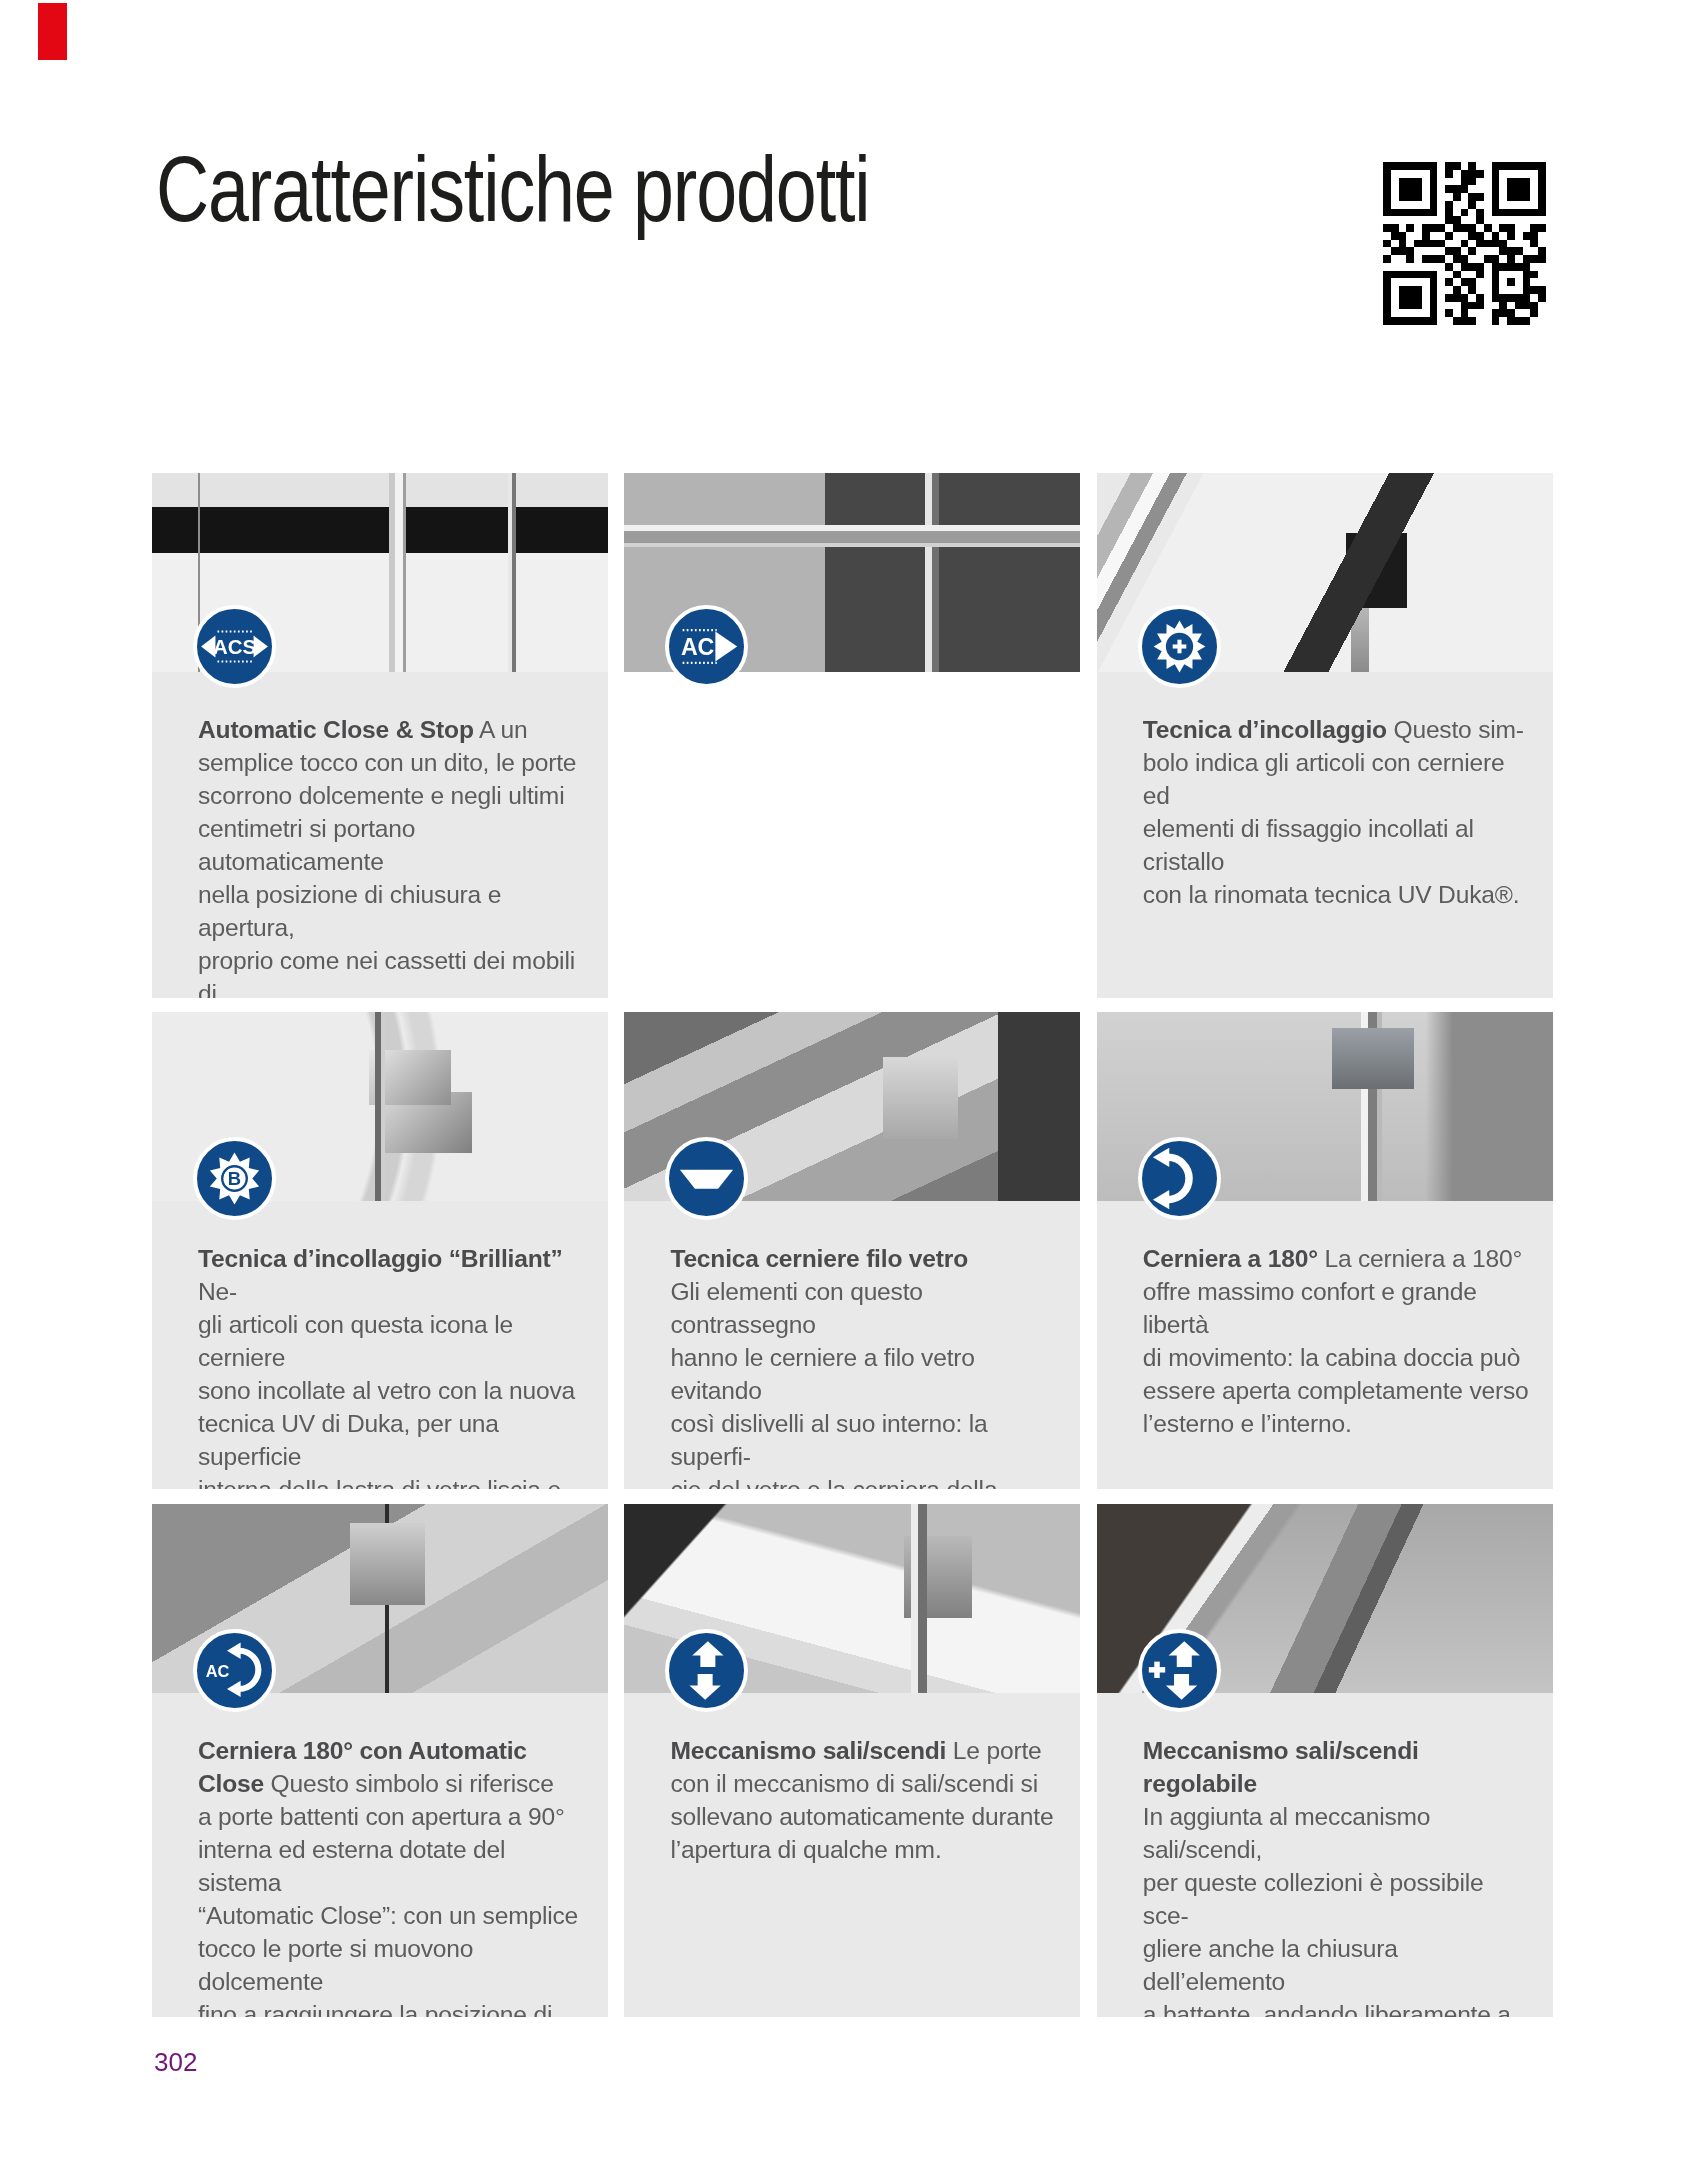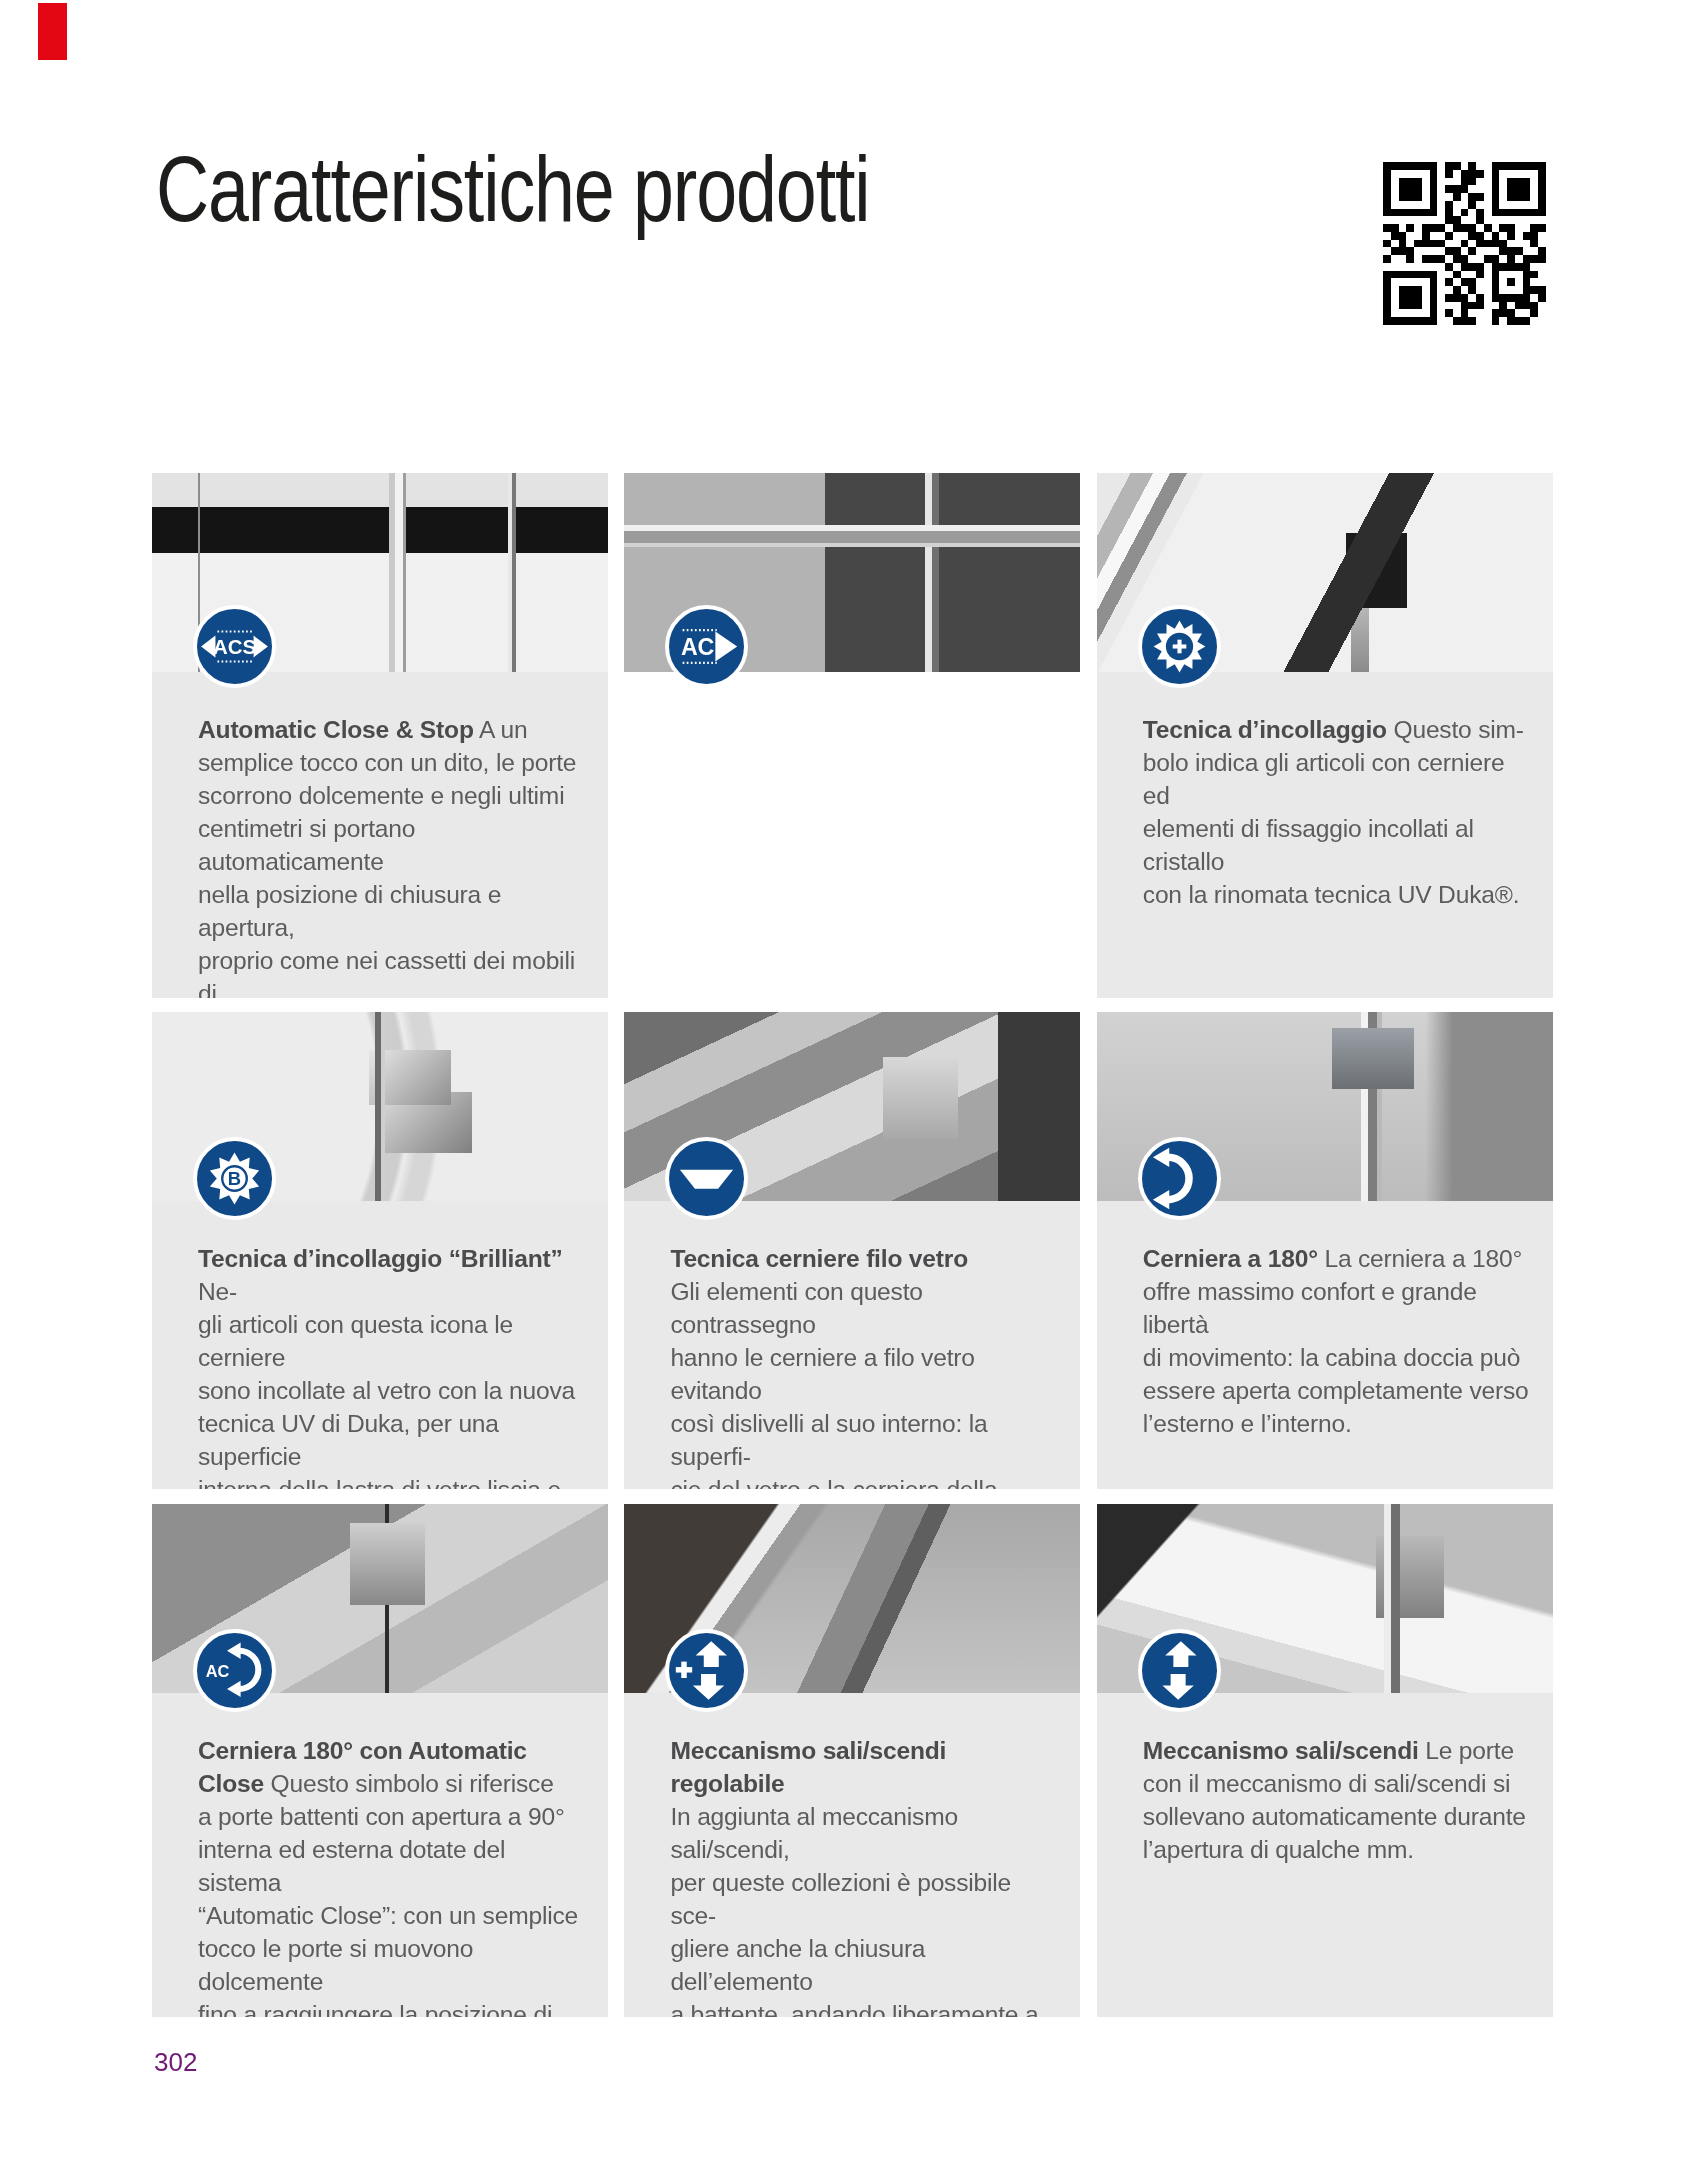--- a/index.html
+++ b/index.html
@@ -655,53 +655,53 @@
 a porte battenti con apertura a 90°
 interna ed esterna dotate del sistema
 “Automatic Close”: con un semplice
 tocco le porte si muovono dolcemente
 fino a raggiungere la posizione di
 chiusura.</span></p>
       </div>
     </div>
 
     <div class="card row3">
+      <div class="photo p8"></div>
+      <div class="badge">
+        <svg viewBox="0 0 110 110">
+          <polygon fill="#fff" points="57,12 80,33 68,33 68,50 46,50 46,33 34,33"></polygon>
+          <polygon fill="#fff" points="53,98 30,77 42,77 42,60 64,60 64,77 76,77"></polygon>
+        </svg>
+      </div>
+      <div class="textpanel">
+        <p><strong>Meccanismo sali/scendi</strong><span class="bodytext"> Le porte
+con il meccanismo di sali/scendi si
+sollevano automaticamente durante
+l’apertura di qualche mm.</span></p>
+      </div>
+    </div>
+
+    <div class="card row3">
       <div class="photo p9"></div>
       <div class="badge">
         <svg viewBox="0 0 110 110">
           <rect x="10" y="50" width="24" height="8" fill="#fff"></rect>
           <rect x="18" y="42" width="8" height="24" fill="#fff"></rect>
           <polygon fill="#fff" points="62,12 85,33 73,33 73,50 51,50 51,33 39,33"></polygon>
           <polygon fill="#fff" points="58,98 35,77 47,77 47,60 69,60 69,77 81,77"></polygon>
         </svg>
       </div>
       <div class="textpanel">
         <p><strong>Meccanismo sali/scendi regolabile</strong><span class="bodytext">
 In aggiunta al meccanismo sali/scendi,
 per queste collezioni è possibile sce-
 gliere anche la chiusura dell’elemento
 a battente, andando liberamente a
 determinarne il punto di attivazione.</span></p>
       </div>
     </div>
 
-    <div class="card row3">
-      <div class="photo p8"></div>
-      <div class="badge">
-        <svg viewBox="0 0 110 110">
-          <polygon fill="#fff" points="57,12 80,33 68,33 68,50 46,50 46,33 34,33"></polygon>
-          <polygon fill="#fff" points="53,98 30,77 42,77 42,60 64,60 64,77 76,77"></polygon>
-        </svg>
-      </div>
-      <div class="textpanel">
-        <p><strong>Meccanismo sali/scendi</strong><span class="bodytext"> Le porte
-con il meccanismo di sali/scendi si
-sollevano automaticamente durante
-l’apertura di qualche mm.</span></p>
-      </div>
-    </div>
-
   </div>
 
   <div class="page-number">302</div>
 
 </div>
 
 
 </body></html>

